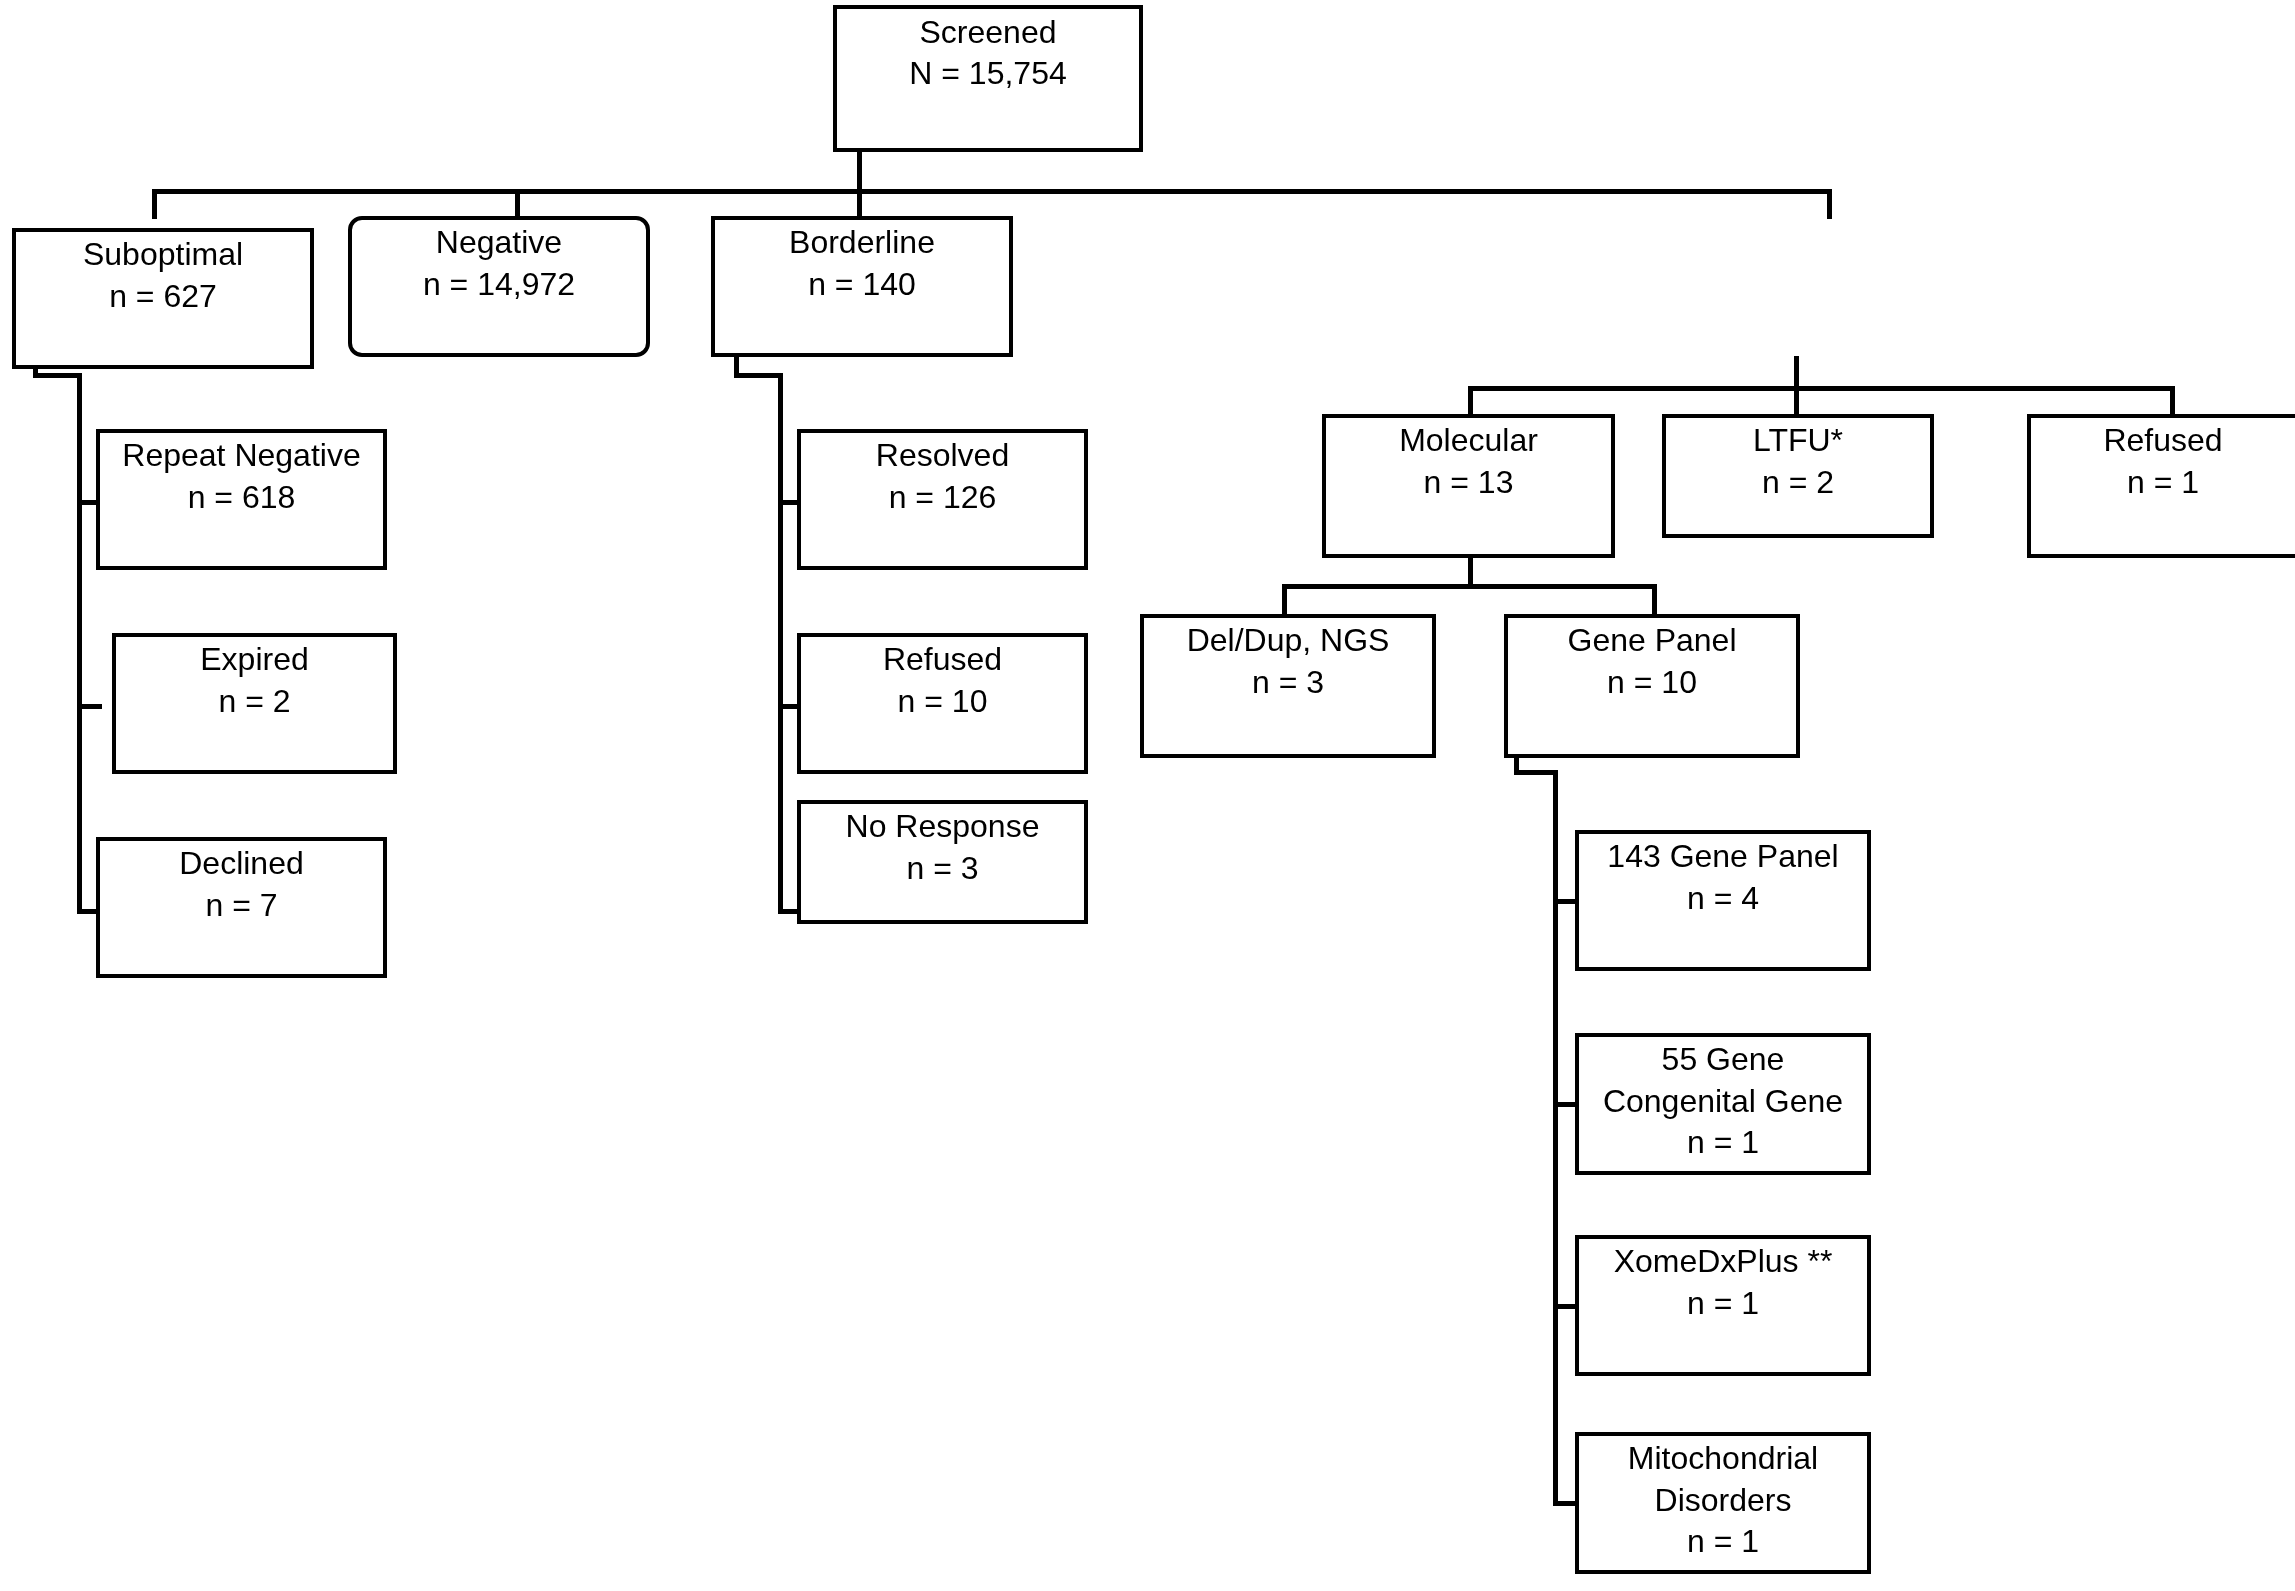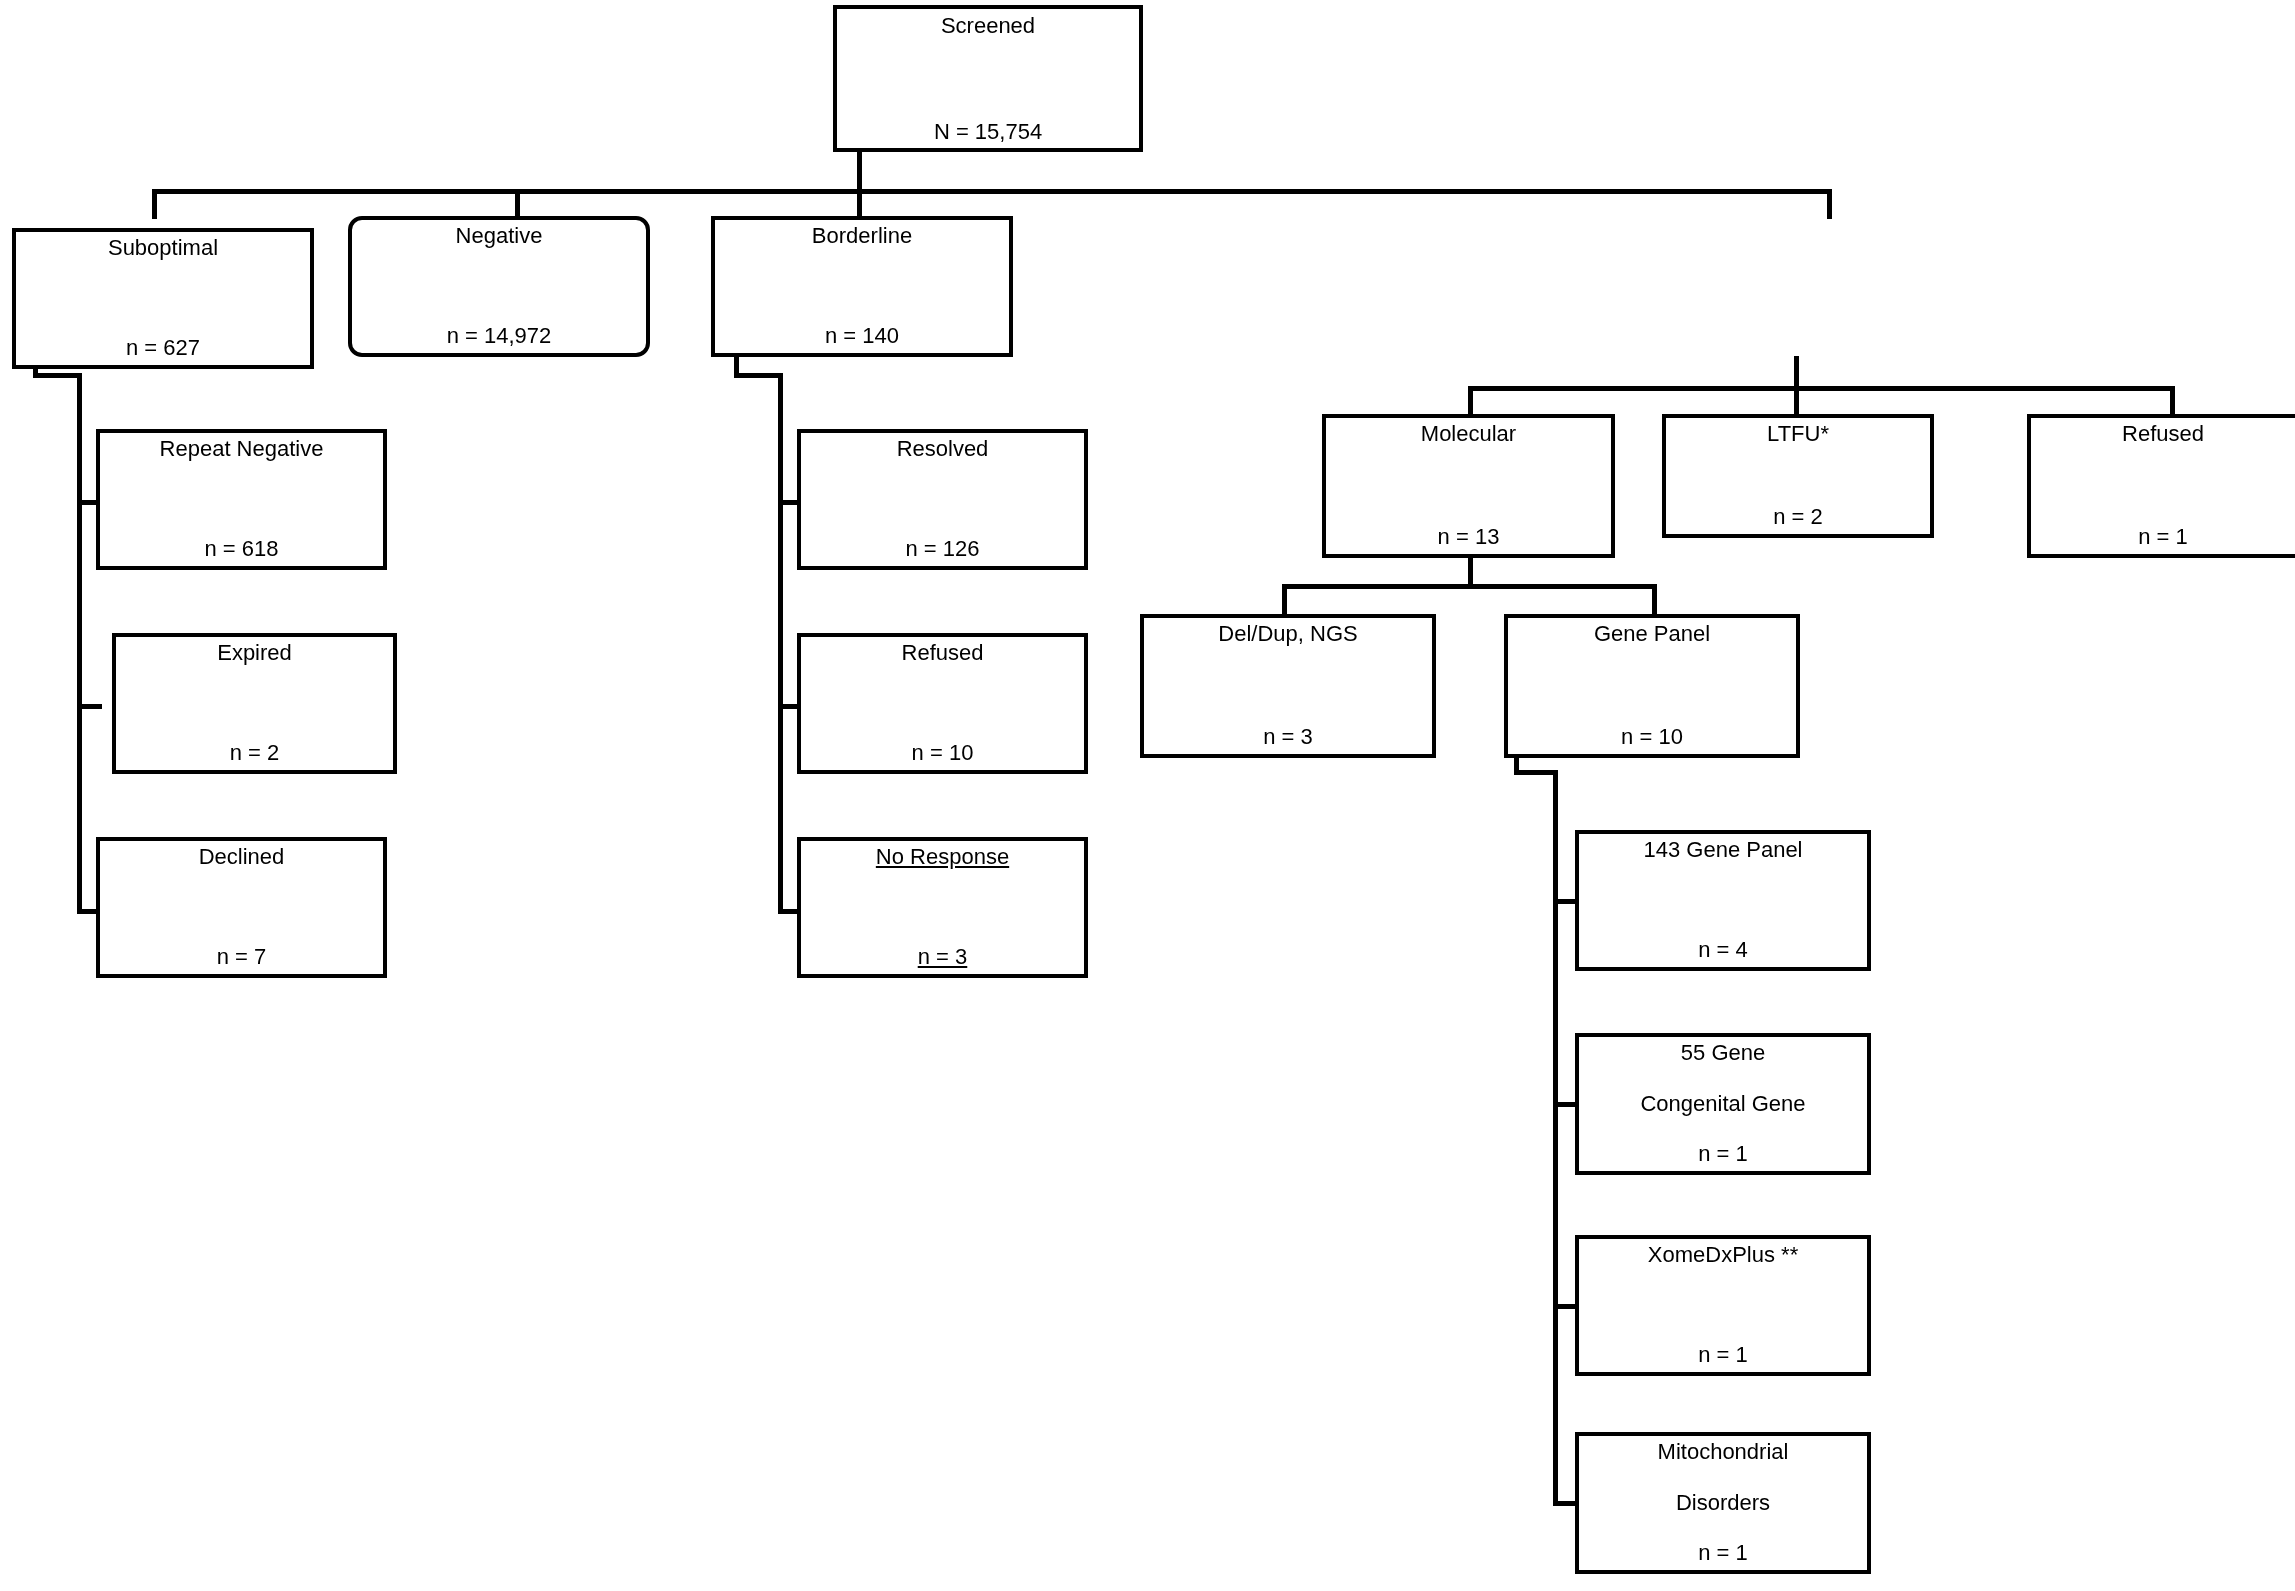--- a/index.html
+++ b/index.html
@@ -17,24 +17,24 @@
     overflow: hidden;
   }
   .node {
     position: absolute;
     box-sizing: border-box;
     border: 4.9px solid #000000;
     background: #ffffff;
     display: flex;
     flex-direction: column;
     align-items: center;
-    justify-content: space-between;
+    justify-content: flex-start;
     text-align: center;
     color: #000000;
-    font-size: 22px;
+    font-size: 32px;
     line-height: 1.30;
     z-index: 5;
     padding: 2.2px 5.4px;
   }
   .node .ln { display: block; white-space: nowrap; }
   .conn {
     position: absolute;
     background: #000000;
     z-index: 2;
   }
@@ -123,21 +123,21 @@
   <div class="node" style="left:797px; top:429px; width:291px; height:141px;">
     <span class="ln">Resolved</span>
     <span class="ln">n = 126</span>
   </div>
 
   <div class="node" style="left:797px; top:633px; width:291px; height:141px;">
     <span class="ln">Refused</span>
     <span class="ln">n = 10</span>
   </div>
 
-  <div class="node" style="left:797px; top:837px; width:291px; height:141px;text-decoration:underline;">
+  <div class="node" style="left:797px; top:800px; width:291px; height:124px;">
     <span class="ln">No Response</span>
     <span class="ln">n = 3</span>
   </div>
 
   <div class="node" style="left:1322px; top:414px; width:293px; height:144px;">
     <span class="ln">Molecular</span>
     <span class="ln">n = 13</span>
   </div>
 
   <div class="node" style="left:1662px; top:414px; width:272px; height:124px;">

